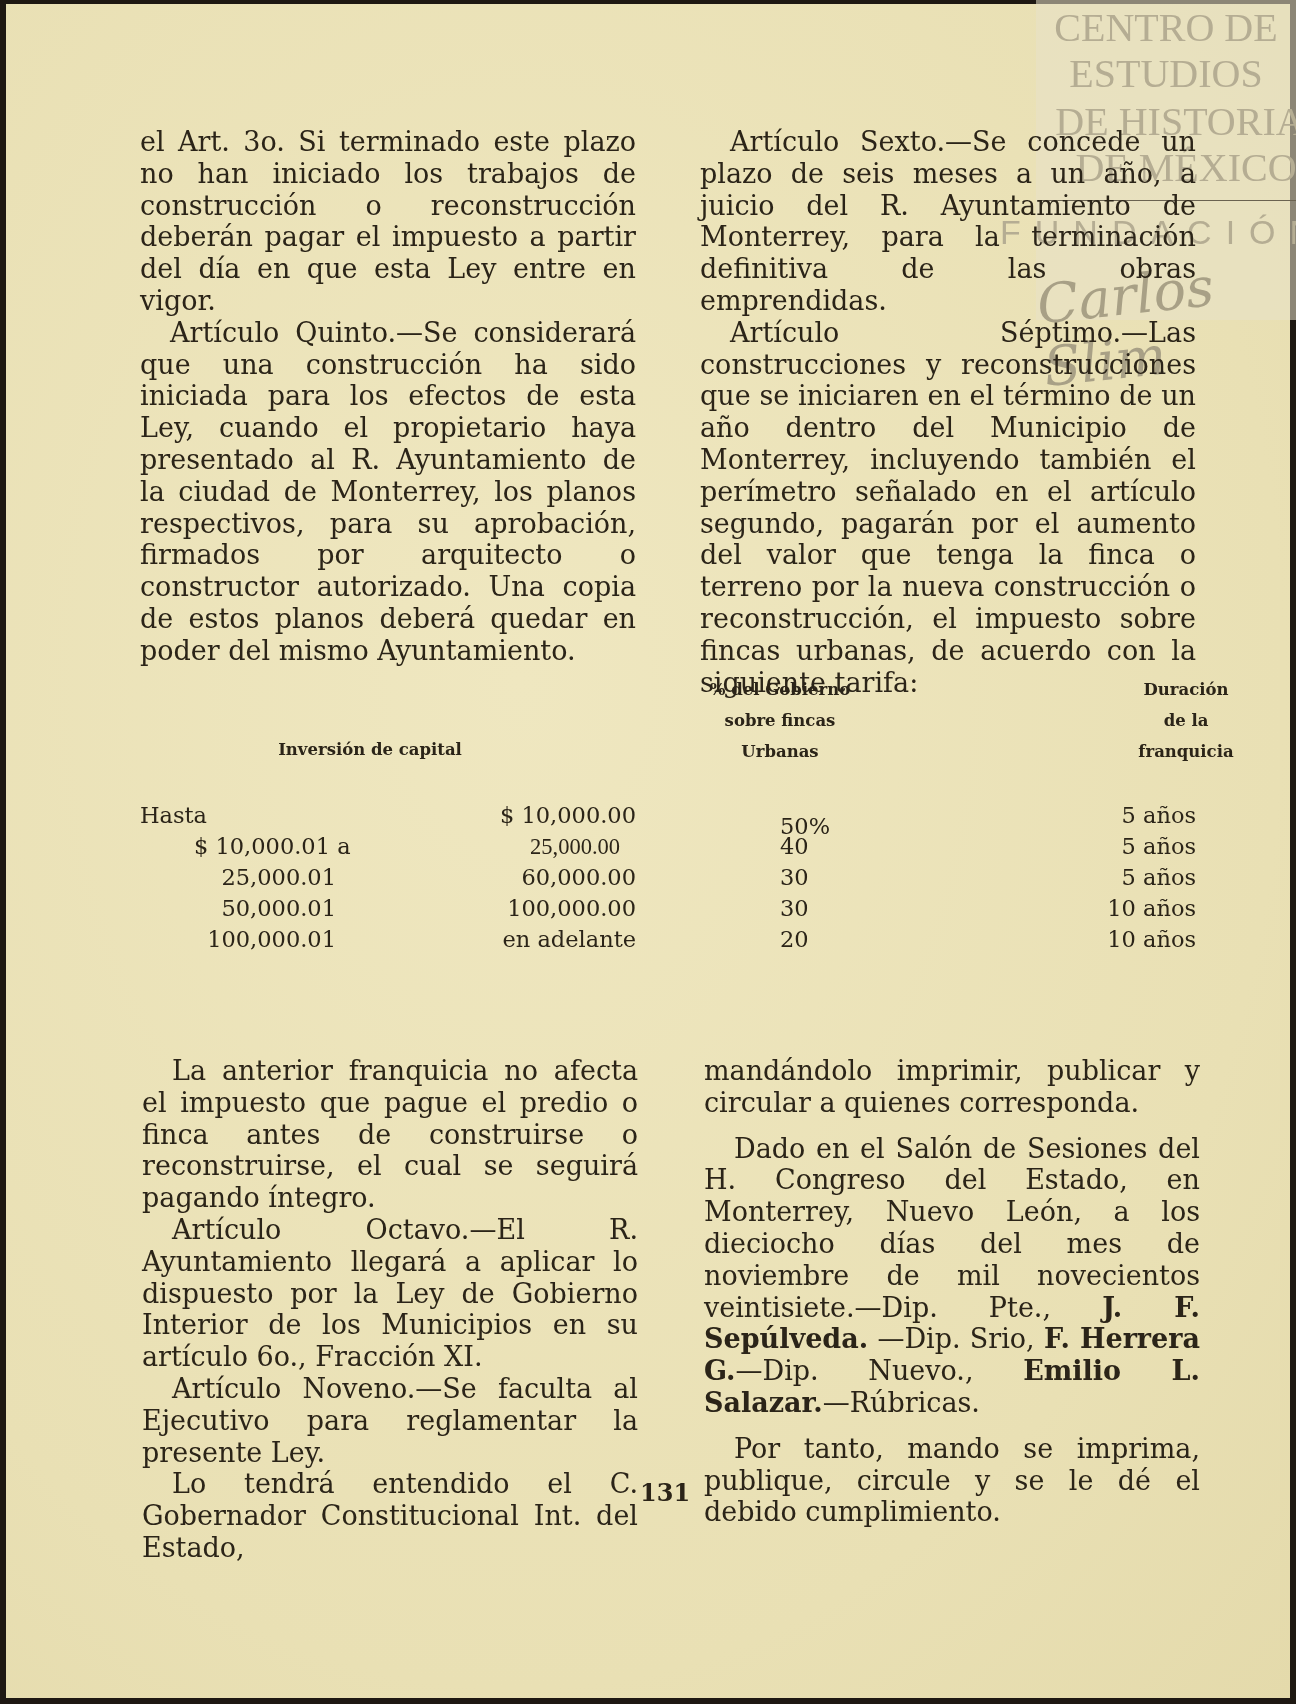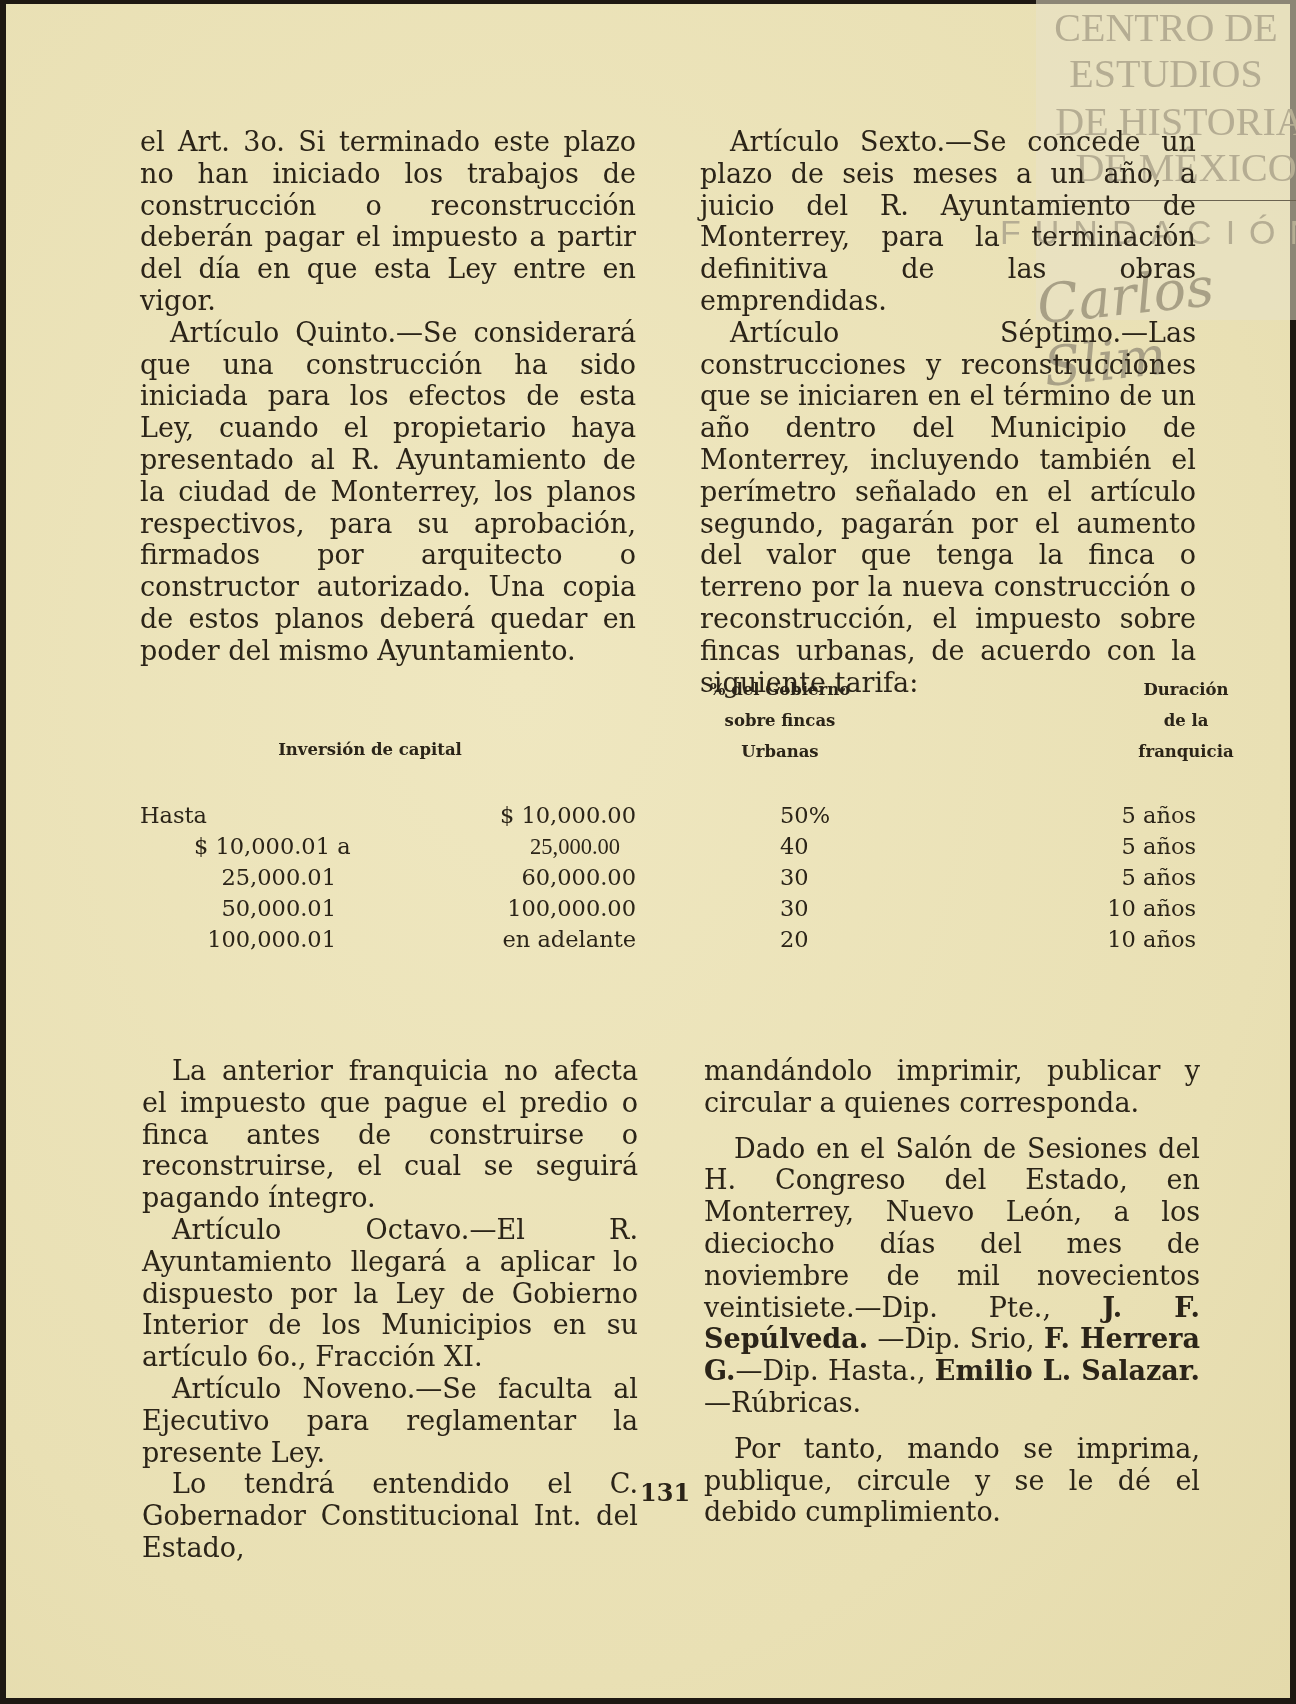--- a/index.html
+++ b/index.html
@@ -77,21 +77,21 @@
 <div class="hdr" style="left:1116px;top:674px;width:140px;">
   <div>Duración</div>
   <div>de la</div>
   <div>franquicia</div>
 </div>
 
 <div>
   <div class="trow" style="top:800px;">
     <span class="cell" style="left:140px;">Hasta</span>
     <span class="cell r" style="left:440px;width:196px;">$ 10,000.00</span>
-    <span class="cell" style="left:780px;">50%</span>
+    <span class="cell" style="left:780px;margin-top:11px;">50%</span>
     <span class="cell r" style="left:1050px;width:146px;">5 años</span>
   </div>
   <div class="trow" style="top:831px;">
     <span class="cell" style="left:194px;">$ 10,000.01 a</span>
     <span class="cell r" style="left:424px;width:196px;font-family:Liberation Serif, serif;">25,000.00</span>
     <span class="cell" style="left:780px;">40</span>
     <span class="cell r" style="left:1050px;width:146px;">5 años</span>
   </div>
   <div class="trow" style="top:862px;">
     <span class="cell r" style="left:180px;width:156px;">25,000.01</span>
@@ -114,17 +114,17 @@
 </div>
 
 <div class="col" style="left:142px;top:1055px;">
   <p class="ind">La anterior franquicia no afecta el impuesto que pague el predio o finca antes de construirse o reconstruirse, el cual se seguirá pagando íntegro.</p>
   <p class="ind">Artículo Octavo.—El R. Ayuntamiento llegará a aplicar lo dispuesto por la Ley de Gobierno Interior de los Municipios en su artículo 6o., Fracción XI.</p>
   <p class="ind">Artículo Noveno.—Se faculta al Ejecutivo para reglamentar la presente Ley.</p>
   <p class="ind">Lo tendrá entendido el C. Gobernador Constitucional Int. del Estado,</p>
 </div>
 <div class="col" style="left:704px;top:1055px;">
   <p>mandándolo imprimir, publicar y circular a quienes corresponda.</p>
-  <p class="ind gap"><span>Dado en el Salón de Sesiones del H. Congreso del Estado, en Monterrey, Nuevo León, a los dieciocho días del mes de noviembre de mil novecientos veintisiete.—Dip. Pte., </span><b>J. F. Sepúlveda.</b><span> —Dip. Srio, </span><b>F. Herrera G.</b><span>—Dip. Hasta., </span><b>Emilio L. Salazar.</b><span>—Rúbricas.</span></p>
+  <p class="ind gap"><span>Dado en el Salón de Sesiones del H. Congreso del Estado, en Monterrey, Nuevo León, a los dieciocho días del mes de noviembre de mil novecientos veintisiete.—Dip. Pte., </span><b>J. F. Sepúlveda.</b><span> —Dip. Srio, </span><b>F. Herrera G.</b><span>—Dip. Nuevo., </span><b>Emilio L. Salazar.</b><span>—Rúbricas.</span></p>
   <p class="ind gap">Por tanto, mando se imprima, publique, circule y se le dé el debido cumplimiento.</p>
 </div>
 
 <div class="pagenum">131</div>
 
 </body></html>

